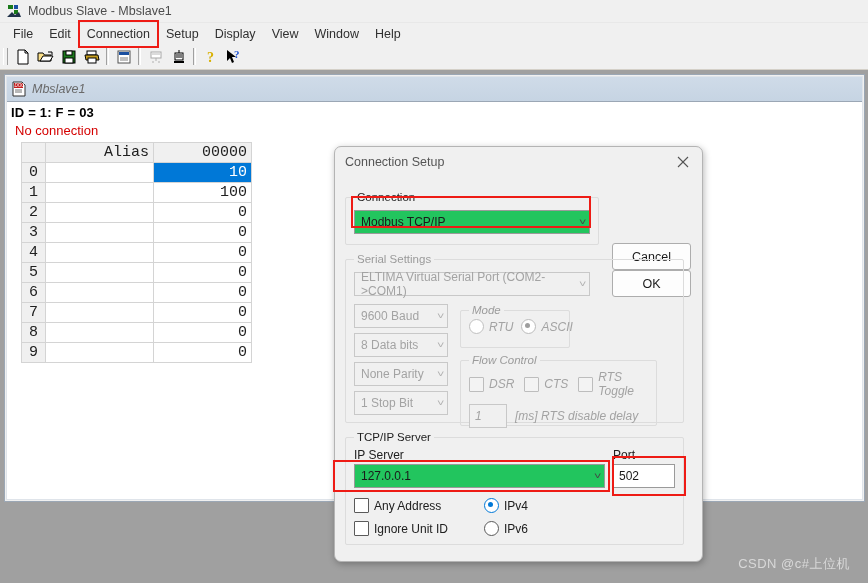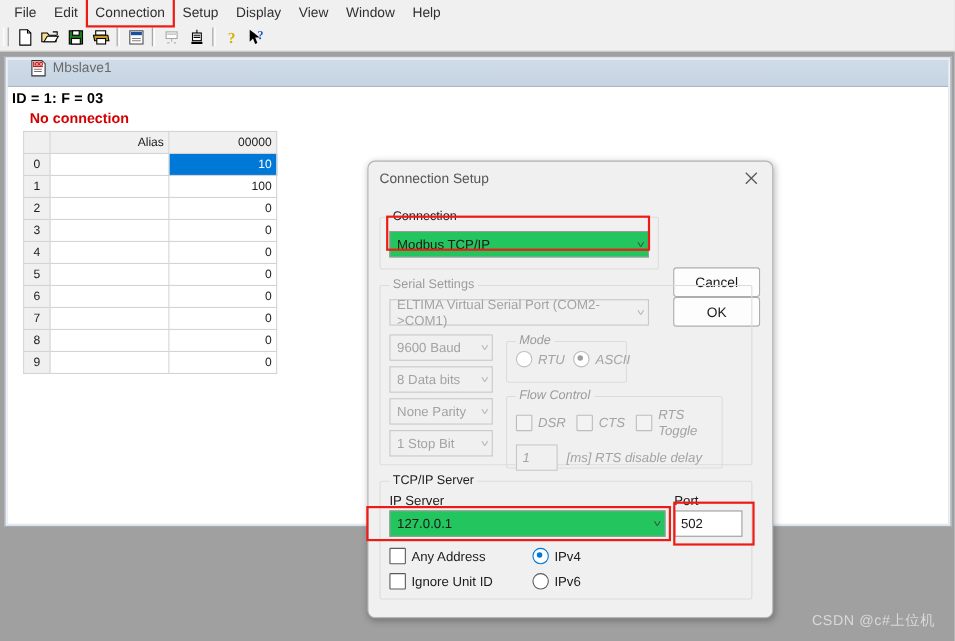--- a/index.html
+++ b/index.html
@@ -117,24 +117,25 @@
     flex: 1;
     background: #ffffff;
     border: 1px solid #dfe4ea;
     box-sizing: border-box;
     display: flex; flex-direction: column;
     overflow: hidden;
   }
   .mdi-titlebar {
     height: 24px;
     background: linear-gradient(to bottom, #cfdbe8 0%, #c6d4e3 100%);
-    display: flex; 
-    padding-left: 20px;
+    display: flex; align-items: center;
+    padding-left: 4px;
     border-bottom: 1px solid #9ba7b5;
     flex: none;
+    font-style: italic;
   }
   .mdi-titlebar .doc-icon {
     width: 16px; height: 16px; margin-right: 5px; flex: none;
   }
   .mdi-titlebar .mdi-title-text {
     font-size: 12.5px; color: #6a6a6a;
   }
   .mdi-body {
     flex: 1;
     background: #ffffff;
@@ -143,32 +144,33 @@
   }
   .slave-header {
     font-size: 13px;
     font-weight: bold;
     color: #000000;
     padding: 1px 0 0 4px;
     letter-spacing: 0.2px;
   }
   .no-connection {
     font-size: 13px;
-    font-weight: bold;
+    font-weight: normal;
     color: #d40000;
-    padding: 3px 0 4px 20px;
+    padding: 3px 0 4px 8px;
   }
 
   
   .grid {
     margin-left: 14px;
     width: 230px;
     border-collapse: collapse;
     table-layout: fixed;
-    font-size: 11px;
+    font-size: 15px;
+    font-family: Liberation Mono, monospace;
   }
   .grid th, .grid td {
     border: 1px solid #d4d4d4;
     height: 20px;
     padding: 0 4px;
     box-sizing: border-box;
     font-weight: normal;
     color: #202020;
   }
   .grid th {
@@ -367,20 +369,31 @@
     white-space: nowrap;
   }
 </style>
 </head>
 <body>
 
 <div id="app">
 
   <div class="main-window">
 
+    <div class="titlebar">
+      <span class="app-icon">
+        <svg width="16" height="16" viewBox="0 0 16 16">
+          <rect x="2" y="2" width="5" height="4" fill="#1a7a1a"></rect>
+          <rect x="8" y="2" width="4" height="4" fill="#1a4fa0"></rect>
+          <rect x="8" y="7" width="4" height="4" fill="#1a7a1a"></rect>
+          <path d="M1 14 L6 9 L9 12 L13 9 L15 14 Z" fill="#20324a"></path>
+        </svg>
+      </span>
+      <span class="title-text">Modbus Slave - Mbslave1</span>
+    </div>
 
     <div class="menubar">
       <div class="menu-item">File</div>
       <div class="menu-item">Edit</div>
       <div class="menu-item highlight-box">Connection</div>
       <div class="menu-item">Setup</div>
       <div class="menu-item">Display</div>
       <div class="menu-item">View</div>
       <div class="menu-item">Window</div>
       <div class="menu-item">Help</div>

